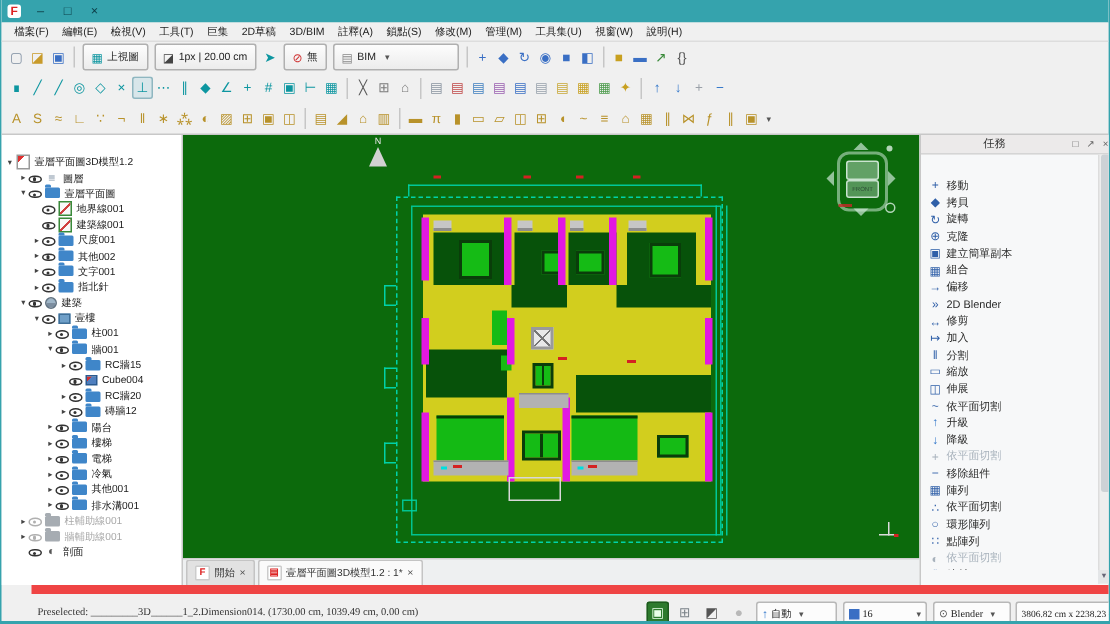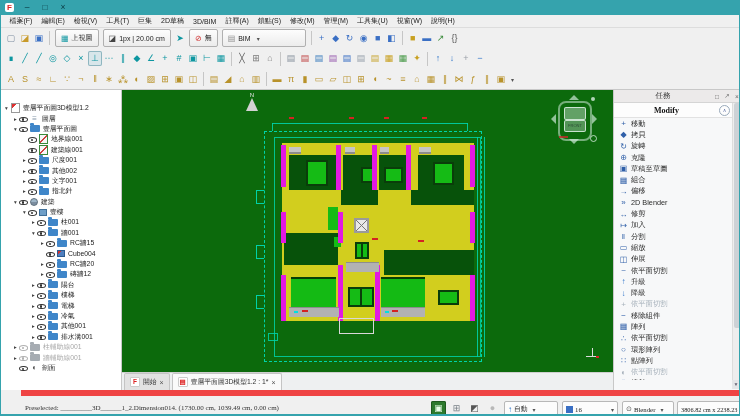--- a/index.html
+++ b/index.html
@@ -519,44 +519,40 @@
       </span>
     </div>
 
   <div id="taskpanel">
     <div class="panel-h" style="left:0;top:0;width:128px;">
       <span class="pt">任務</span>
       <span class="phb">□</span>
       <span class="phb">↗</span>
       <span class="phb">×</span>
     </div>
-    <div id="modhead">
-      <span class="mt">Modify</span>
-      <span class="col">∧</span>
-    </div>
     <div id="modlist">
         <div class="mrow">
           <span class="mi">+</span>
           <span class="ml">移動</span>
         </div>
         <div class="mrow">
           <span class="mi">◆</span>
           <span class="ml">拷貝</span>
         </div>
         <div class="mrow">
           <span class="mi">↻</span>
           <span class="ml">旋轉</span>
         </div>
         <div class="mrow">
           <span class="mi">⊕</span>
           <span class="ml">克隆</span>
         </div>
         <div class="mrow">
           <span class="mi">▣</span>
-          <span class="ml">草稿至草圖</span>
+          <span class="ml">建立簡單副本</span>
         </div>
         <div class="mrow">
           <span class="mi">▦</span>
           <span class="ml">組合</span>
         </div>
         <div class="mrow">
           <span class="mi">→</span>
           <span class="ml">偏移</span>
         </div>
         <div class="mrow">

